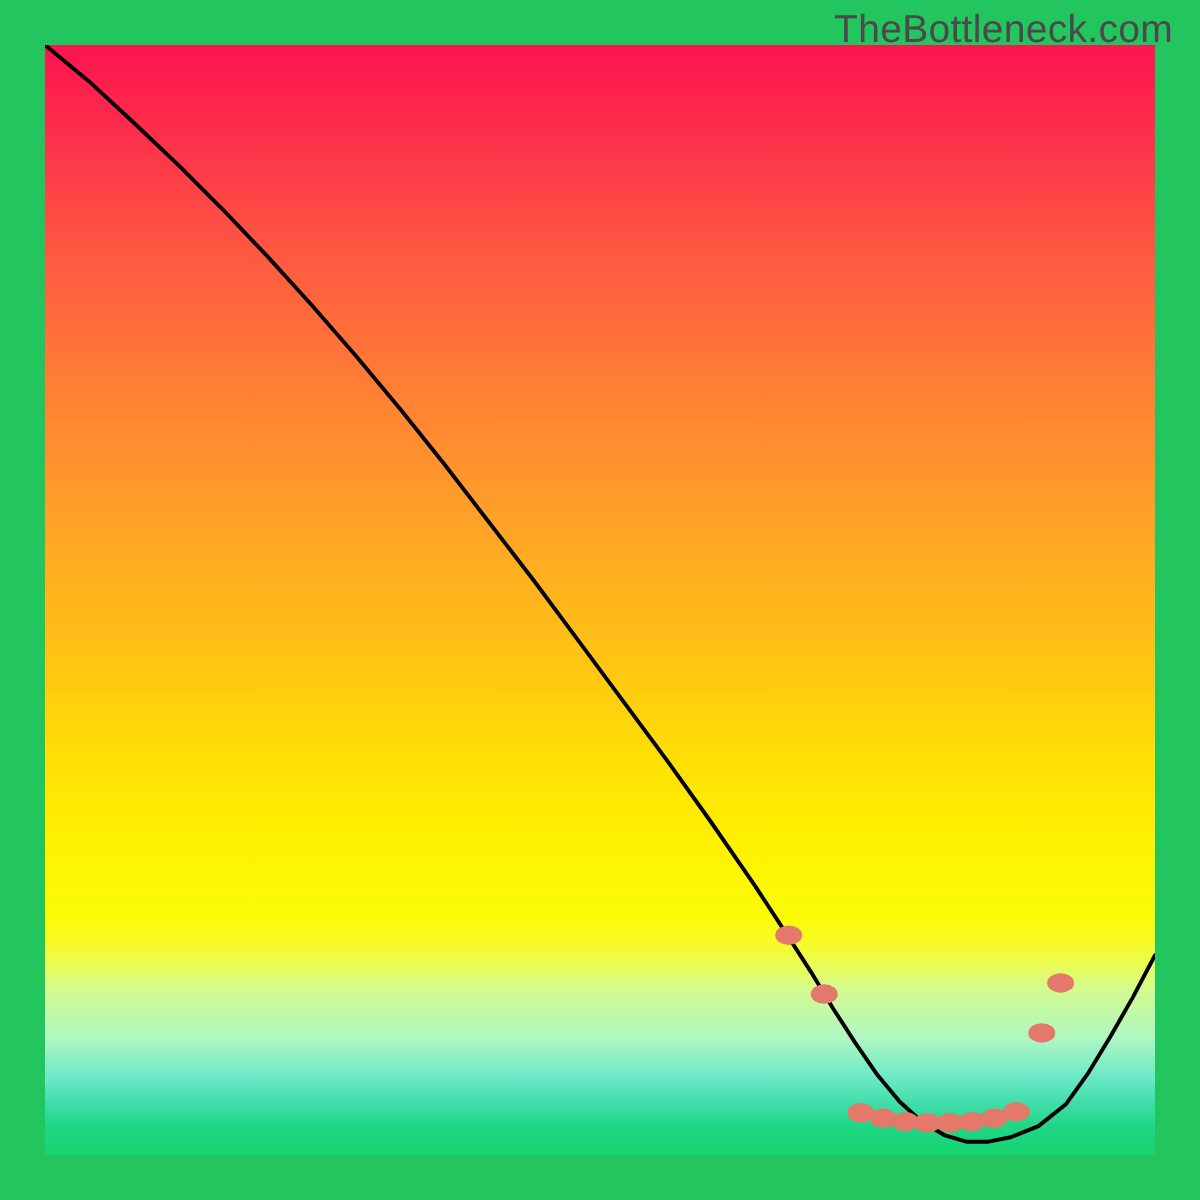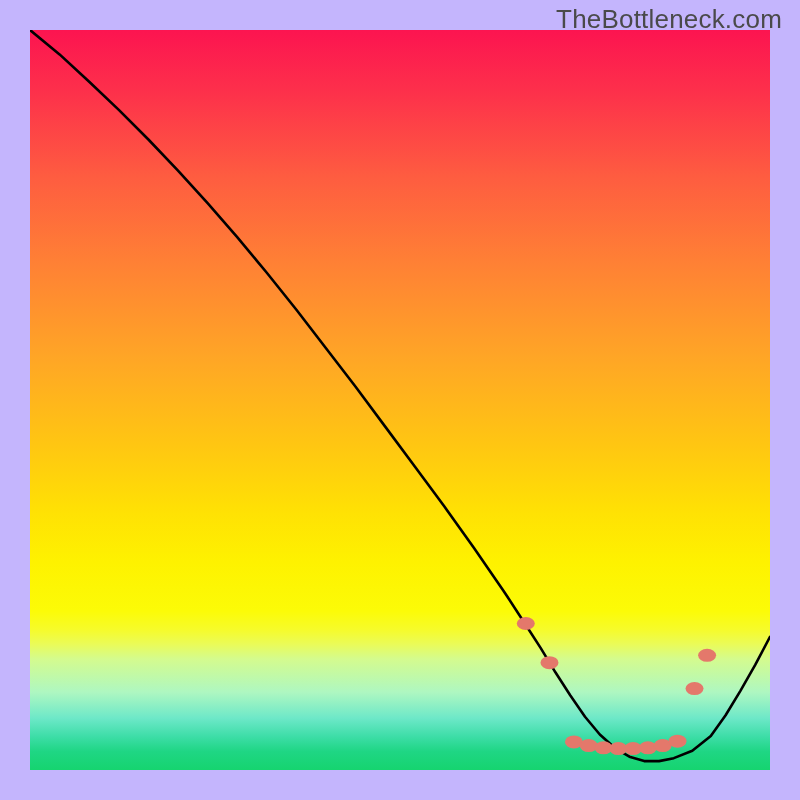--- a/index.html
+++ b/index.html
@@ -1,21 +1,21 @@
 <!DOCTYPE html>
 <html><head>
 <meta charset="utf-8">
 <style>
   * { margin: 0; padding: 0; box-sizing: border-box; }
   html, body { width: 800px; height: 800px; background: #000; overflow: hidden; }
   .frame {
     position: relative;
     width: 800px;
     height: 800px;
-    background: #c4b5fd;
+    background: #22c55e;
   }
   .watermark {
     position: absolute;
     top: 4px;
     right: 18px;
     color: #4a4a4a;
     font-family: Arial, Helvetica, sans-serif;
     font-size: 26px;
     font-weight: 400;
     letter-spacing: 0.2px;

